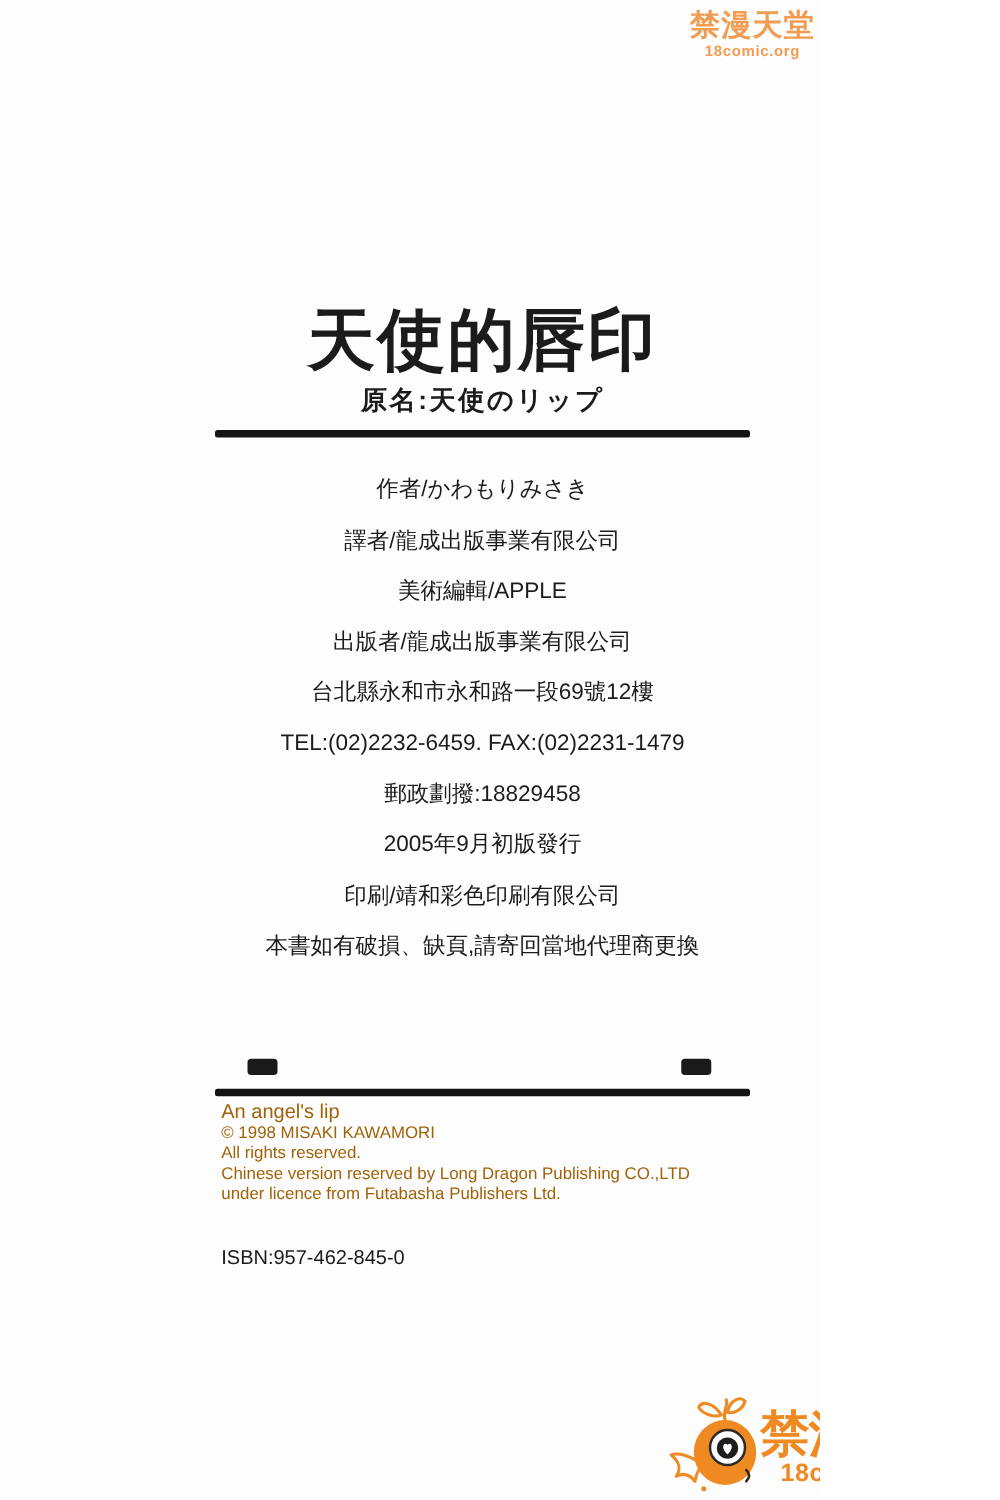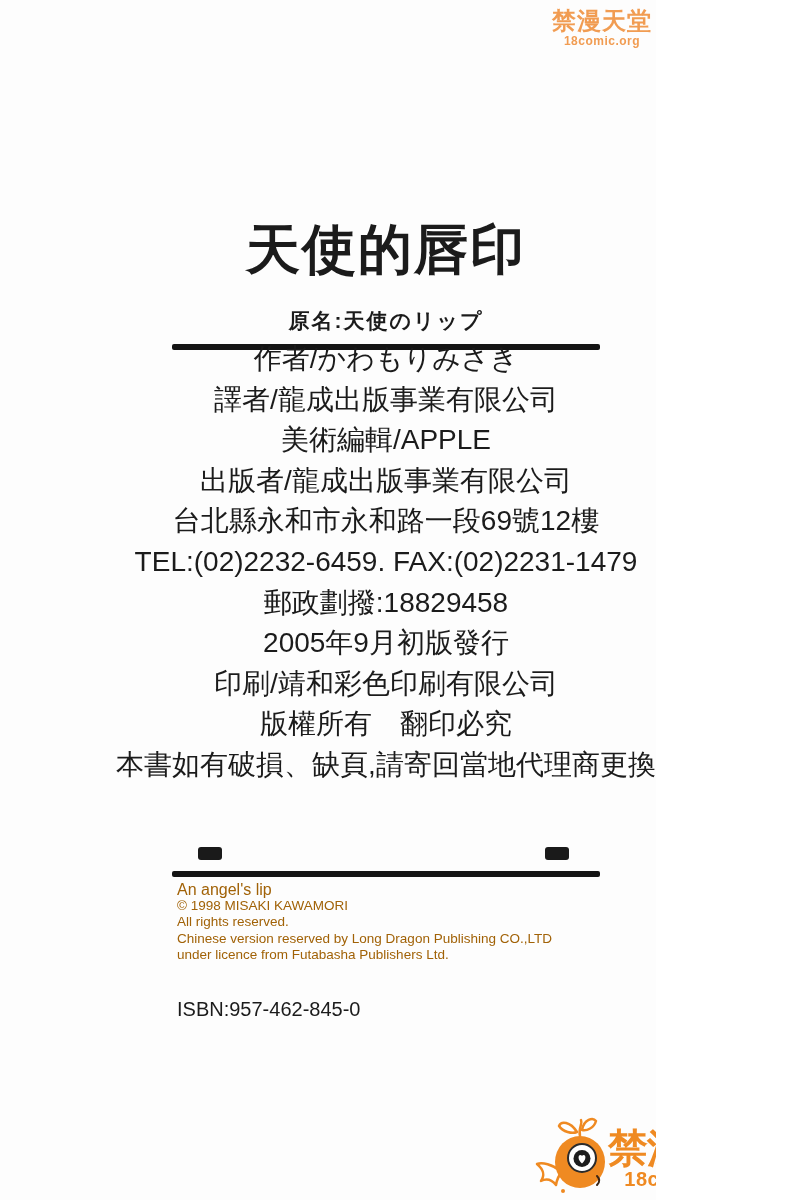--- a/index.html
+++ b/index.html
@@ -3,34 +3,34 @@
 <meta charset="utf-8">
 <style>
   html,body{margin:0;padding:0;background:#ffffff;}
   .page{
     position:relative;width:656px;height:1200px;overflow:hidden;
     background:#fdfdfd;color:#1b1b1b;
     font-family:"Liberation Sans","DejaVu Sans",sans-serif;
   }
   
   .col-center{position:absolute;left:0;width:772px;text-align:center;}
-  .book-title{top:214px;font-size:54px;font-weight:700;letter-spacing:2px;line-height:70px;}
+  .book-title{top:237px;font-size:54px;font-weight:700;letter-spacing:2px;line-height:70px;}
   .orig-title{top:303px;font-size:21px;font-weight:700;letter-spacing:2px;line-height:36px;}
   .rule{position:absolute;left:172px;width:428px;height:6px;background:#141414;border-radius:2px;}
   .rule-top{top:344px;}
   .rule-bottom{top:871px;}
-  .credits{top:339px;font-size:28px;font-weight:400;}
+  .credits{top:371px;font-size:18px;font-weight:400;}
   .credit-line{display:block;line-height:40.6px;white-space:nowrap;}
   .reg-mark{position:absolute;top:847px;width:24px;height:13px;background:#1a1a1a;border-radius:3px;}
   .reg-left{left:198px;}
   .reg-right{left:545px;}
   .copyright{position:absolute;left:177px;top:881px;font-size:13.5px;line-height:16.4px;color:#a16207;}
   .copyright .en-title{font-size:16px;line-height:17px;display:block;}
   .copyright span{display:block;white-space:nowrap;}
-  .isbn{position:absolute;left:177px;top:998px;font-size:20px;font-weight:400;}
+  .isbn{position:absolute;left:177px;top:998px;font-size:16px;font-weight:400;}
   
   .site-logo{position:absolute;left:534px;top:1110px;display:flex;align-items:flex-start;}
   .logo-text{margin-left:2px;margin-top:18px;color:#EF8A22;}
   .logo-name{font-size:40px;font-weight:700;line-height:40px;letter-spacing:-1px;white-space:nowrap;}
   .logo-url{font-size:20px;font-weight:700;letter-spacing:.5px;text-align:center;line-height:22px;}
   
   .top-watermark{position:absolute;top:8px;right:4px;text-align:center;color:#F09240;opacity:.9;}
   .tw-name{font-size:24px;font-weight:700;line-height:26px;letter-spacing:1px;white-space:nowrap;}
   .tw-url{font-size:12px;font-weight:700;line-height:14px;letter-spacing:.5px;}
 </style>
@@ -52,21 +52,20 @@
   <div class="col-center credits">
     <span class="credit-line">作者/かわもりみさき</span>
     <span class="credit-line">譯者/龍成出版事業有限公司</span>
     <span class="credit-line">美術編輯/APPLE</span>
     <span class="credit-line">出版者/龍成出版事業有限公司</span>
     <span class="credit-line">台北縣永和市永和路一段69號12樓</span>
     <span class="credit-line">TEL:(02)2232-6459. FAX:(02)2231-1479</span>
     <span class="credit-line">郵政劃撥:18829458</span>
     <span class="credit-line">2005年9月初版發行</span>
     <span class="credit-line">印刷/靖和彩色印刷有限公司</span>
-    <span class="credit-line">版權所有　翻印必究</span>
     <span class="credit-line">本書如有破損、缺頁,請寄回當地代理商更換</span>
   </div>
 
   <div class="reg-mark reg-left"></div>
   <div class="reg-mark reg-right"></div>
 
   <div class="rule rule-bottom"></div>
 
   <div class="copyright">
     <span class="en-title">An angel's lip</span>

